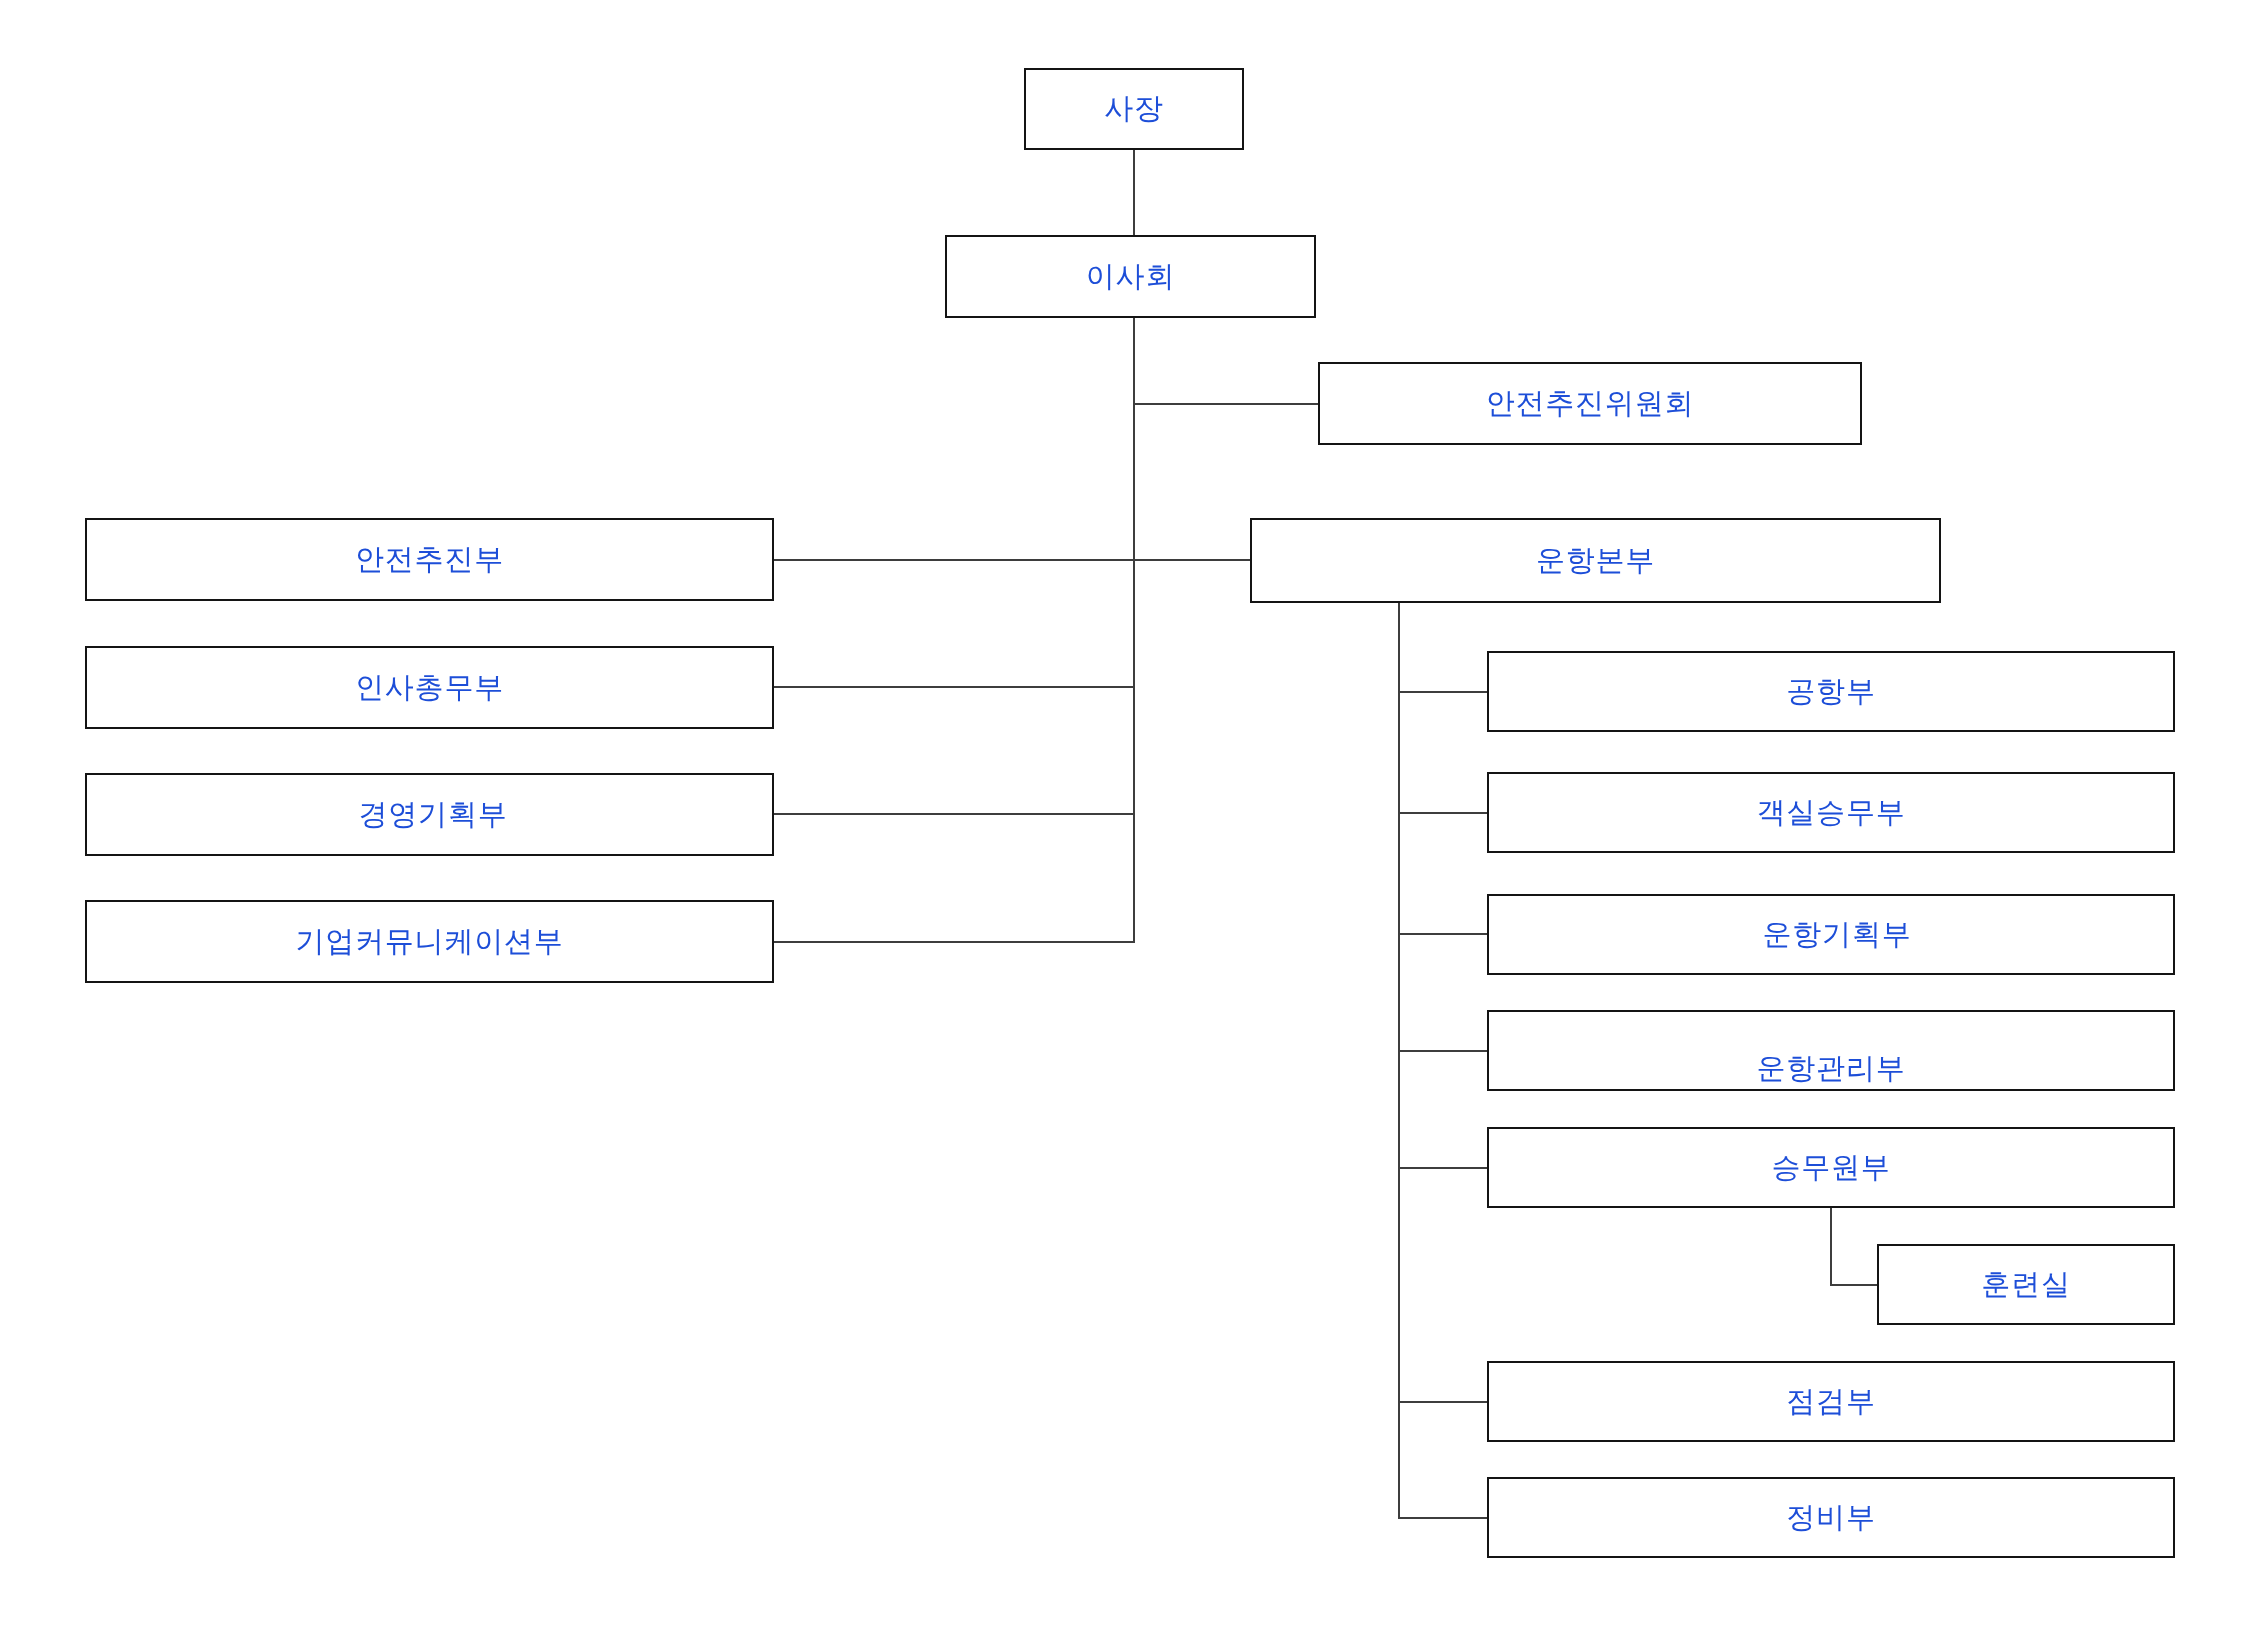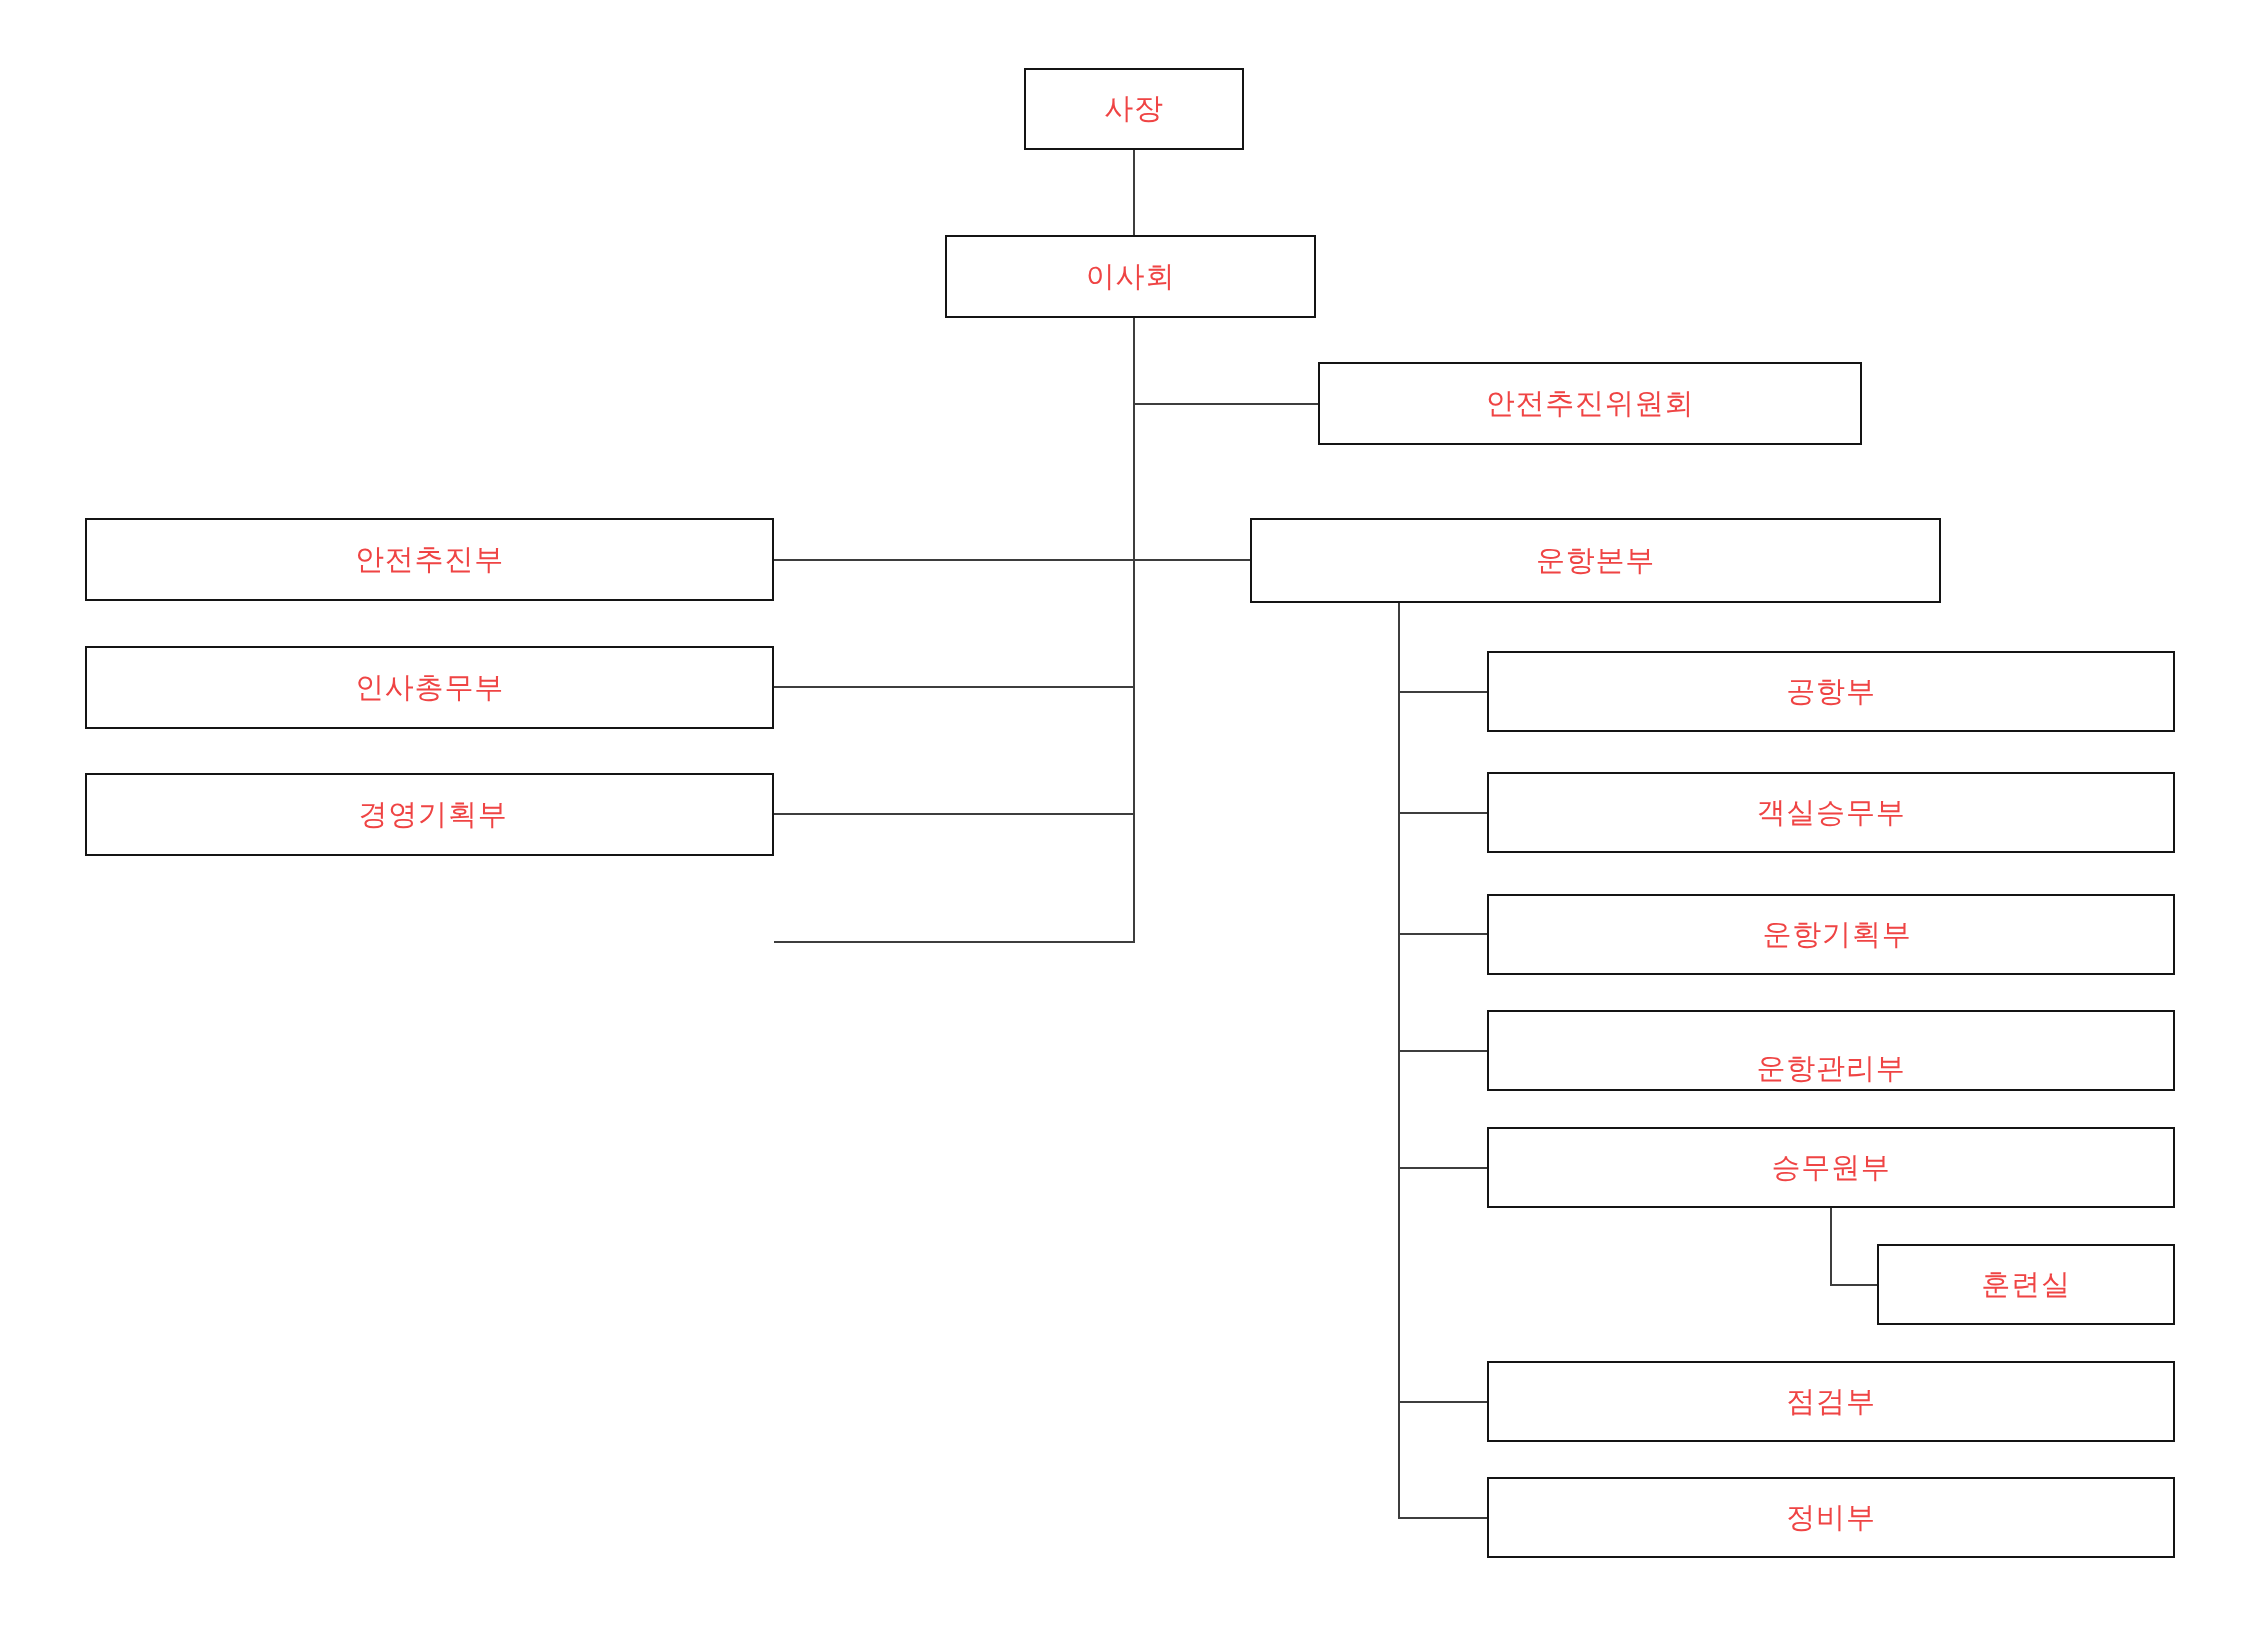--- a/index.html
+++ b/index.html
@@ -11,21 +11,21 @@
     font-family: "Liberation Sans", "DejaVu Sans", sans-serif;
   }
   .node {
     position: absolute;
     box-sizing: border-box;
     background: #ffffff;
     border: 2.5px solid #141414;
     display: flex;
     align-items: center;
     justify-content: center;
-    color: #ef4444;
+    color: #1d4ed8;
     font-size: 29px;
     letter-spacing: 0.8px;
     white-space: nowrap;
     z-index: 2;
   }
   .line {
     position: absolute;
     background: #3d3d3d;
     z-index: 1;
   }
@@ -65,20 +65,23 @@
 
   <div class="node" style="left:85px; top:646px;  width:689px; height:83px;">
     <span>인사총무부</span>
   </div>
   <div class="node" style="left:85px; top:518px;  width:689px; height:83px;">
     <span>안전추진부</span>
   </div>
   <div class="node" style="left:85px; top:773px;  width:689px; height:83px;padding-left:7px;">
     <span>경영기획부</span>
   </div>
+  <div class="node" style="left:85px; top:900px; width:689px; height:83px;">
+    <span>기업커뮤니케이션부</span>
+  </div>
 
   <div class="node" style="left:1250px; top:518px; width:691px; height:85px;">
     <span>운항본부</span>
   </div>
 
   <div class="node" style="left:1487px; top:651px;  width:688px; height:81px;">
     <span>공항부</span>
   </div>
   <div class="node" style="left:1487px; top:772px;  width:688px; height:81px;">
     <span>객실승무부</span>

